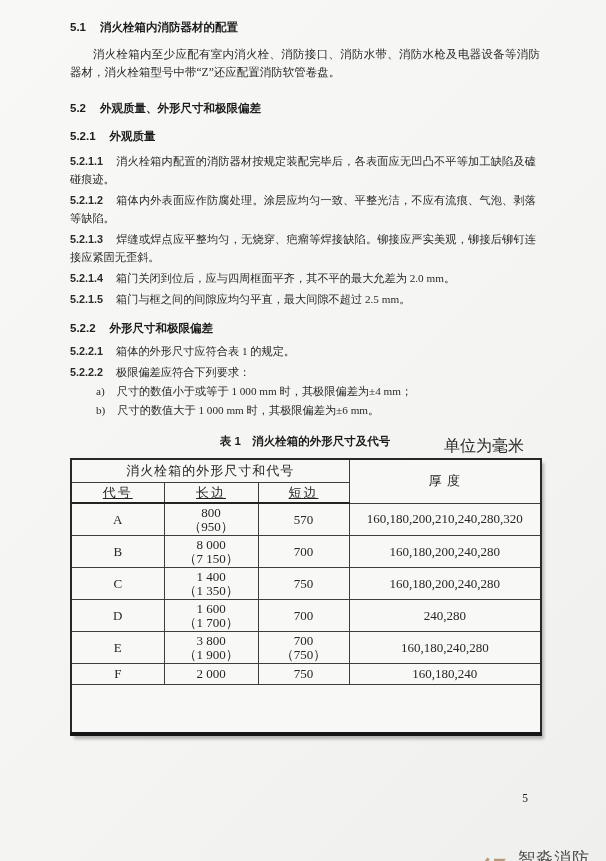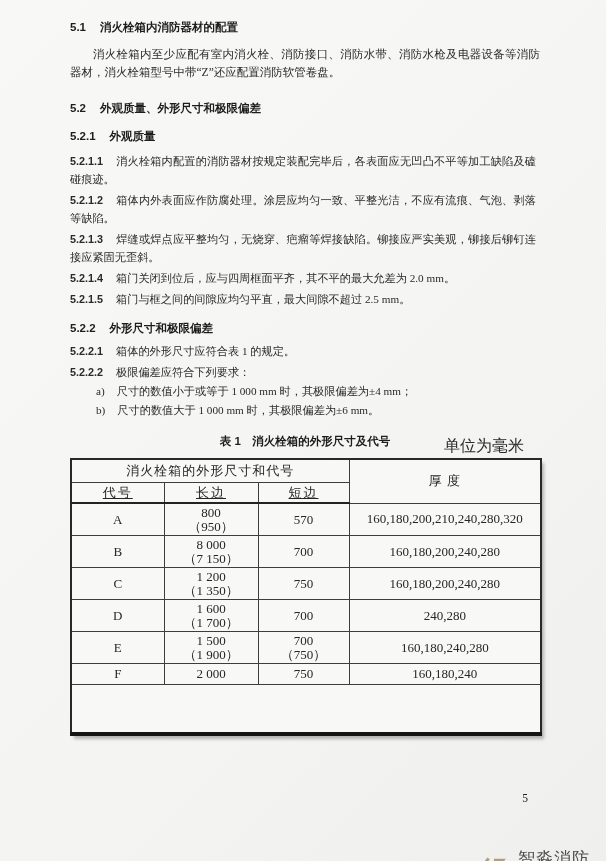--- a/index.html
+++ b/index.html
@@ -211,21 +211,21 @@
             </td>
           <td>
               <div>700</div>
               <div class="alt"></div>
             </td>
           <td>160,180,200,240,280</td>
         </tr>
         <tr class="datarow">
           <td>C</td>
           <td>
-              <div>1 200</div>
+              <div>1 400</div>
               <div class="alt">（1 350）</div>
             </td>
           <td>
               <div>750</div>
               <div class="alt"></div>
             </td>
           <td>160,180,200,240,280</td>
         </tr>
         <tr class="datarow">
           <td>D</td>
@@ -235,21 +235,21 @@
             </td>
           <td>
               <div>700</div>
               <div class="alt"></div>
             </td>
           <td>240,280</td>
         </tr>
         <tr class="datarow">
           <td>E</td>
           <td>
-              <div>1 500</div>
+              <div>3 800</div>
               <div class="alt">（1 900）</div>
             </td>
           <td>
               <div>700</div>
               <div class="alt">（750）</div>
             </td>
           <td>160,180,240,280</td>
         </tr>
         <tr class="datarow datarow-last">
           <td>F</td>

